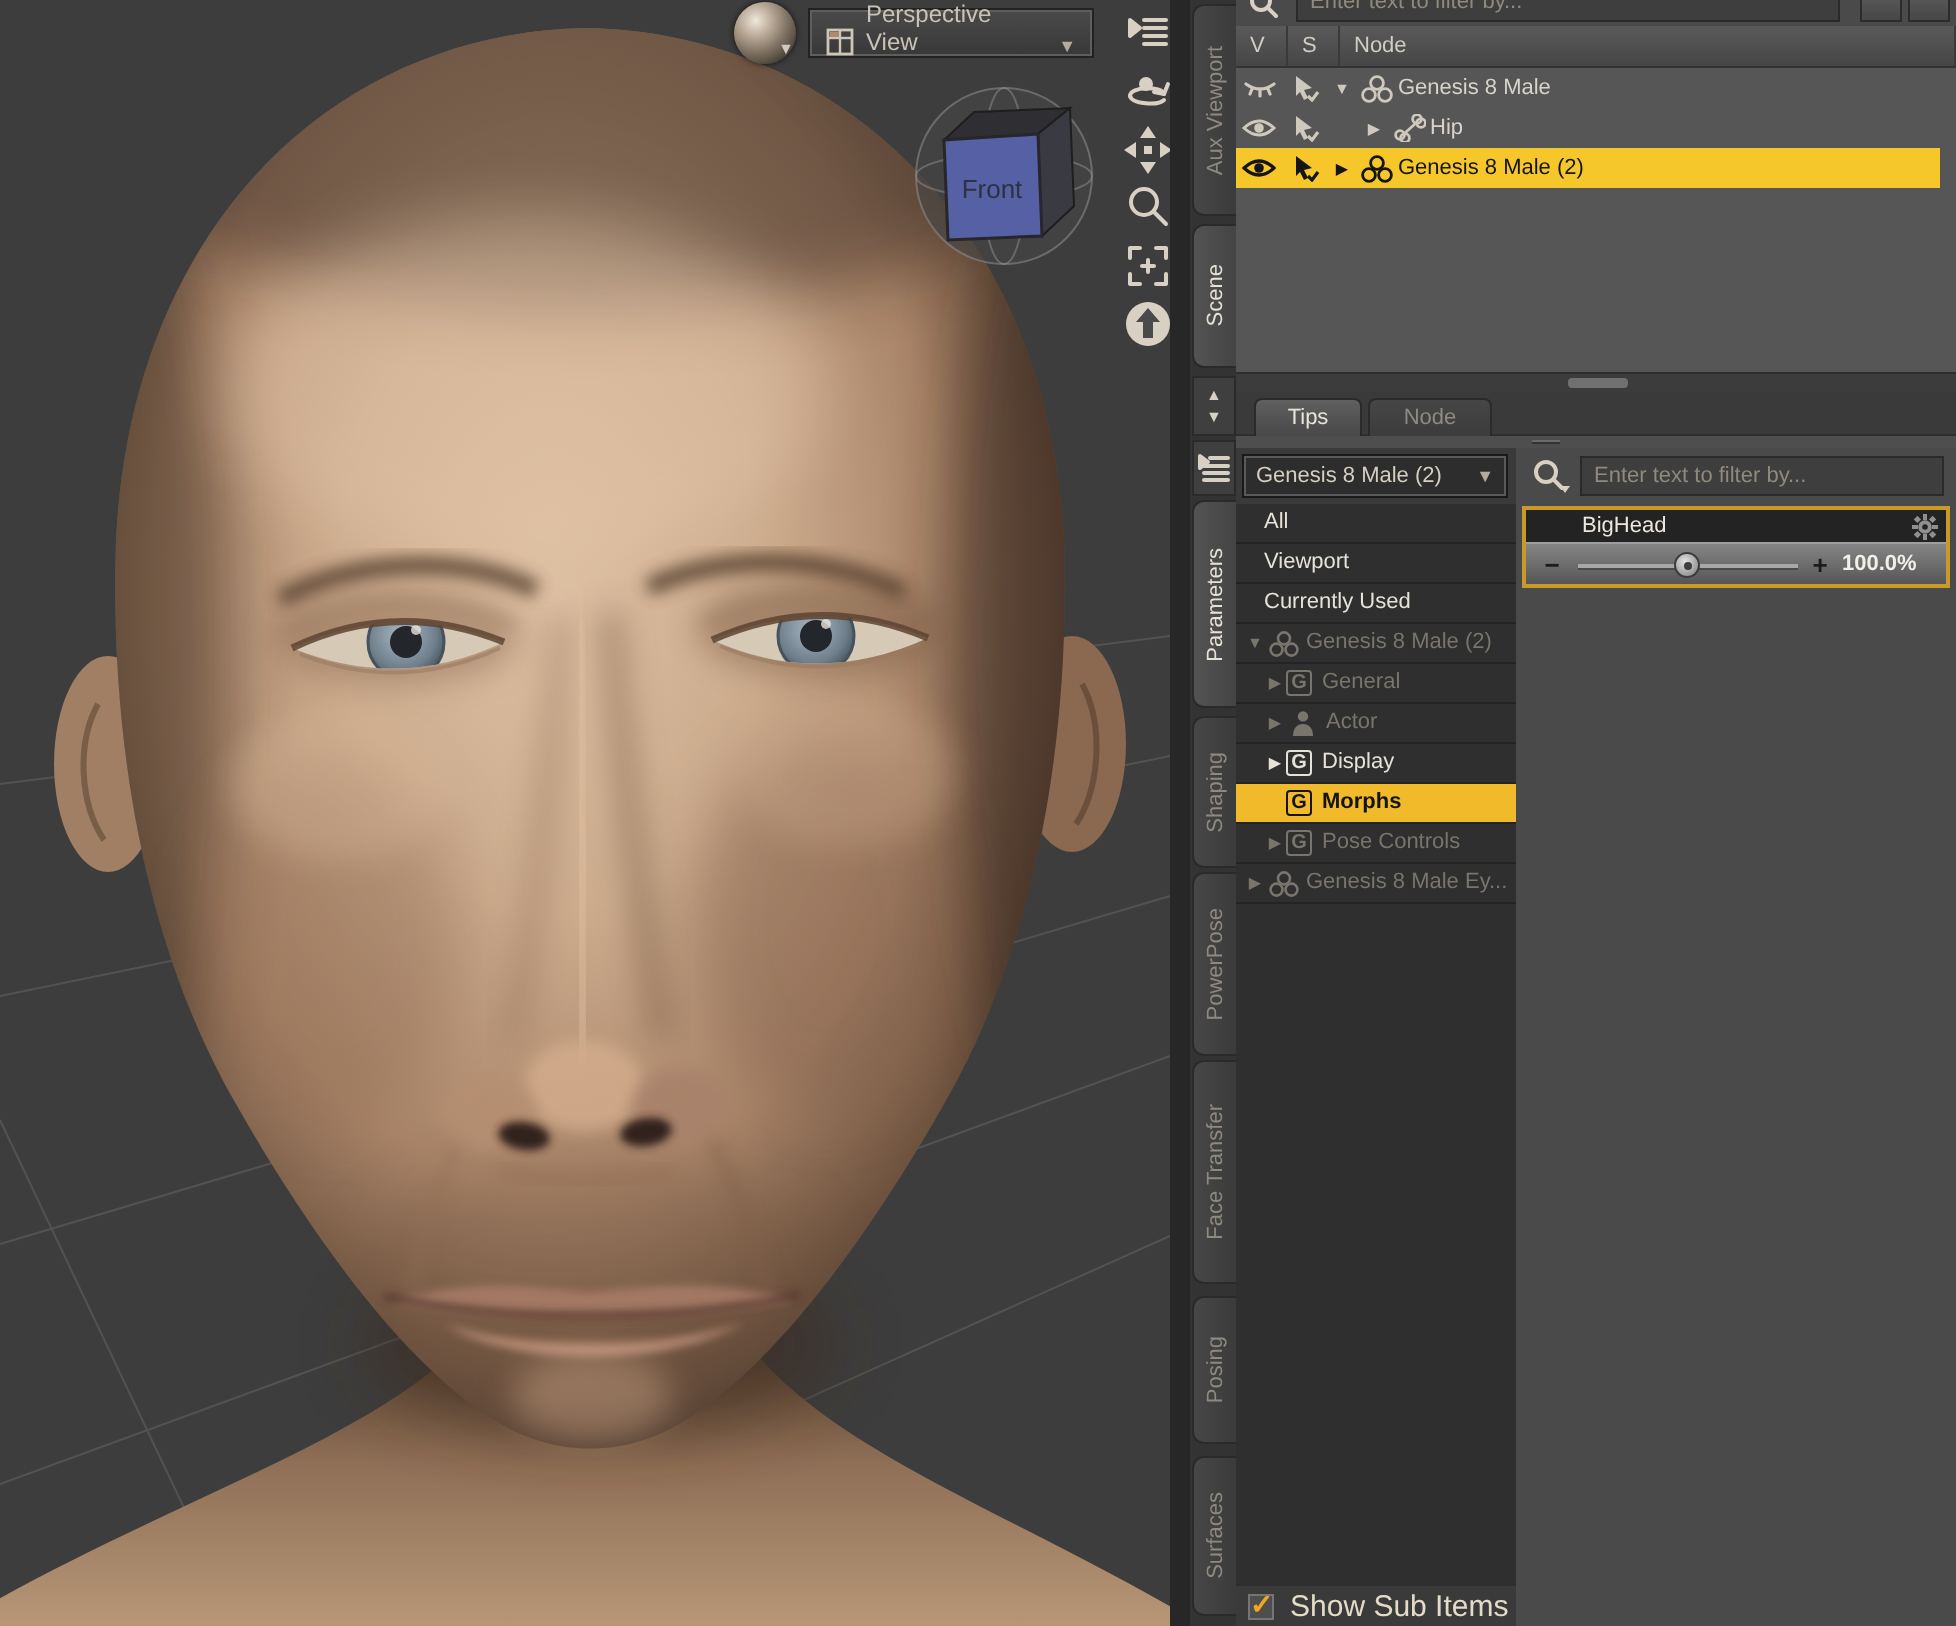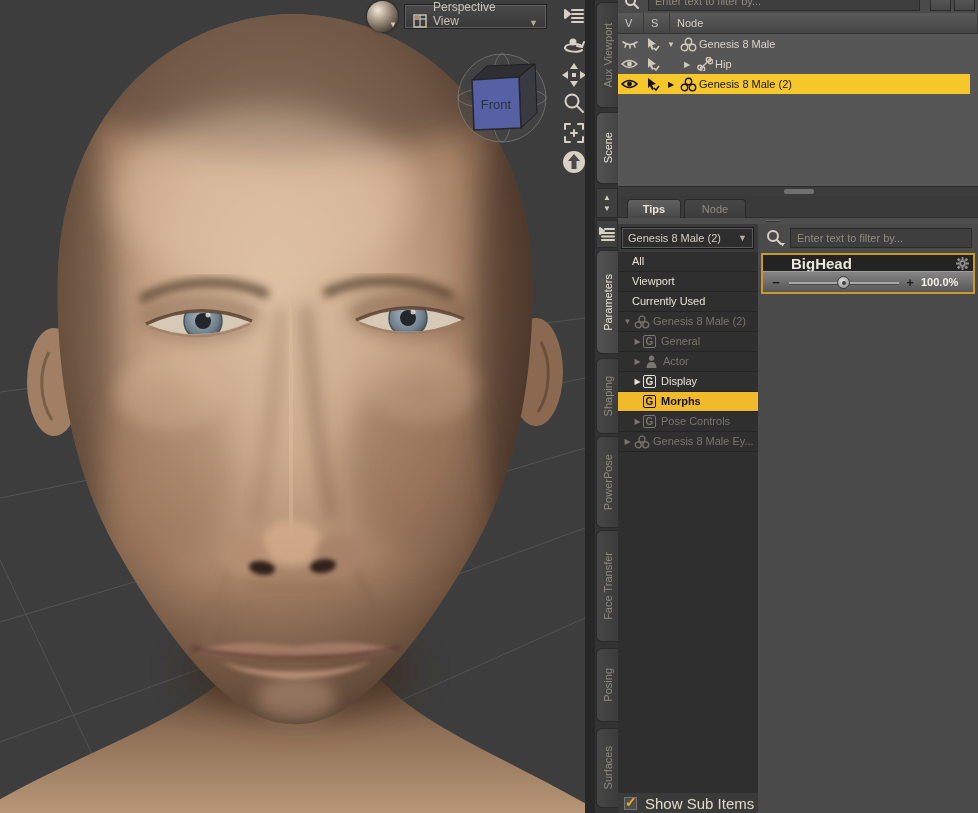--- a/index.html
+++ b/index.html
@@ -18,21 +18,21 @@
   .sphere-caret { position:absolute; left:389px; top:20px; font-size:8px; color:#cfc9bd; }
   .view-dd { position:absolute; left:404px; top:4px; width:143px; height:25px;
     background:linear-gradient(#4a4a4a,#383838); border:1px solid #222;
     box-shadow:inset 0 0 0 1px #5e5e5e; display:flex; align-items:flex-end; gap:6px; padding:0 8px; }
   .view-dd .lbl { color:#cac3b5; font-size:12px; flex:1; }
   .view-dd .caret { color:#b3ab9c; font-size:9px; }
   .vp-toolbar { position:absolute; left:553px; top:2px; width:42px; display:flex; flex-direction:column; align-items:center; }
   .vp-toolbar .tbtn { width:34px; height:29px; display:flex; align-items:center; justify-content:center; }
 
   
-  .viewcube { position:absolute; left:455px; top:51px; width:95px; height:95px; }
+  .viewcube { position:absolute; left:455px; top:41px; width:95px; height:95px; }
 
   
   #gapstrip { position:absolute; left:585px; top:0; width:10px; height:813px; background:#272727; }
   #tabstrip { position:absolute; left:595px; top:0; width:23px; height:813px; background:#333; }
   .vtab { position:absolute; left:1px; width:22px; background:linear-gradient(90deg,#474747,#3b3b3b);
     border-radius:6px 0 0 6px; border:1px solid #2a2a2a; border-right:none;
     display:flex; align-items:center; justify-content:center; }
   .vtab span { writing-mode:vertical-rl; transform:rotate(180deg); font-size:11px; color:#8f8a80; white-space:nowrap; }
   .vtab.active { background:linear-gradient(90deg,#535353,#444); }
   .vtab.active span { color:#e6e1d5; }
@@ -65,21 +65,21 @@
   .srow.sel { background:#f6c72b; color:#151515; width:352px; }
   .srow.sel .exp { color:#151515; }
   .srow .ind { width:16px; }
   .sp-hscroll { position:absolute; left:0; top:186px; width:360px; height:10px; background:#3c3c3c; border-top:1px solid #2d2d2d; }
   .sp-hscroll .grip { position:absolute; left:166px; top:2px; width:30px; height:5px; background:#707070; border-radius:2px; }
 
   
   #tipsRow { position:absolute; left:0; top:196px; width:360px; height:22px; background:#3a3a3a; border-bottom:1px solid #2e2e2e; }
   .htab { position:absolute; top:3px; height:19px; border-radius:4px 4px 0 0; border:1px solid #2a2a2a; border-bottom:none;
     font-size:11px; display:flex; align-items:center; justify-content:center; }
-  .htab.t1 { left:9px; width:54px; background:linear-gradient(#606060,#484848); color:#e8e4da;font-weight:bold; }
+  .htab.t1 { left:9px; width:54px; background:linear-gradient(#606060,#484848); color:#e8e4da; }
   .htab.t2 { left:66px; width:62px; background:linear-gradient(#464646,#3c3c3c); color:#8f8b82; }
   #tipsDivider { position:absolute; left:0; top:218px; width:360px; height:6px; background:#4e4e4e; }
   #tipsDivider .grip2 { position:absolute; left:148px; top:2px; width:14px; height:2px;
     border-top:1px solid #6a6a6a; border-bottom:1px solid #333; }
 
   
   #paramHead { position:absolute; left:0; top:224px; width:360px; height:28px; }
   #paramHead .lpart { position:absolute; left:0; top:0; width:140px; height:28px; background:#3a3a3a; }
   #paramHead .rpart { position:absolute; left:140px; top:0; width:220px; height:28px; background:#4a4a4a; }
   .node-dd { position:absolute; left:3px; top:3px; width:133px; height:22px; background:#2d2d2d;
@@ -102,21 +102,21 @@
   .prow .exp { width:11px; font-size:8px; text-align:center; flex:none; }
   .prow .l0 { width:4px; flex:none; } .prow .l1 { width:14px; flex:none; }
   .prow .gico { width:13px; height:13px; border:1px solid currentColor; border-radius:2px; font-size:10px; font-weight:bold;
     display:flex; align-items:center; justify-content:center; margin-right:5px; flex:none; }
   .prow .sico { width:17px; margin-right:3px; display:flex; justify-content:center; flex:none; }
   .prow .txt { white-space:nowrap; overflow:hidden; }
 
   #pRight { position:absolute; left:140px; top:252px; width:220px; height:541px; background:#4a4a4a; }
   .pcard { position:absolute; left:3px; top:1px; width:214px; border:2px solid #c9992a; background:#232323; }
   .pcard .phead { height:16px; display:flex; align-items:center; background:#232323; }
-  .pcard .pname { margin-left:28px; color:#ece7dc; font-size:15px; flex:1;font-weight:bold; }
+  .pcard .pname { margin-left:28px; color:#ece7dc; font-size:11px; flex:1; }
   .pcard .gear { margin-right:4px; }
   .pcard .pslider { height:21px; background:linear-gradient(#858585,#565656); border-top:1px solid #9e9e9e;
     display:flex; align-items:center; position:relative; }
   .pslider .minus { width:26px; text-align:center; color:#1c1c1c; font-size:13px; font-weight:bold; }
   .pslider .trackwrap { position:relative; flex:1; height:100%; }
   .pslider .track { position:absolute; left:0; right:0; top:10px; height:2px; background:#a8a8a8; box-shadow:0 1px 0 #4a4a4a; }
   .pslider .thumb { position:absolute; left:50%; top:4px; width:13px; height:13px; margin-left:-7px; border-radius:50%;
     background:radial-gradient(circle at 40% 35%, #e2e2e2, #9a9a9a 70%); border:1px solid #3c3c3c; }
   .pslider .thumb::after { content:""; position:absolute; left:4px; top:4px; width:4px; height:4px; border-radius:50%; background:#3f3f3f; }
   .pslider .plus { width:22px; text-align:center; color:#1c1c1c; font-size:13px; font-weight:bold; }

